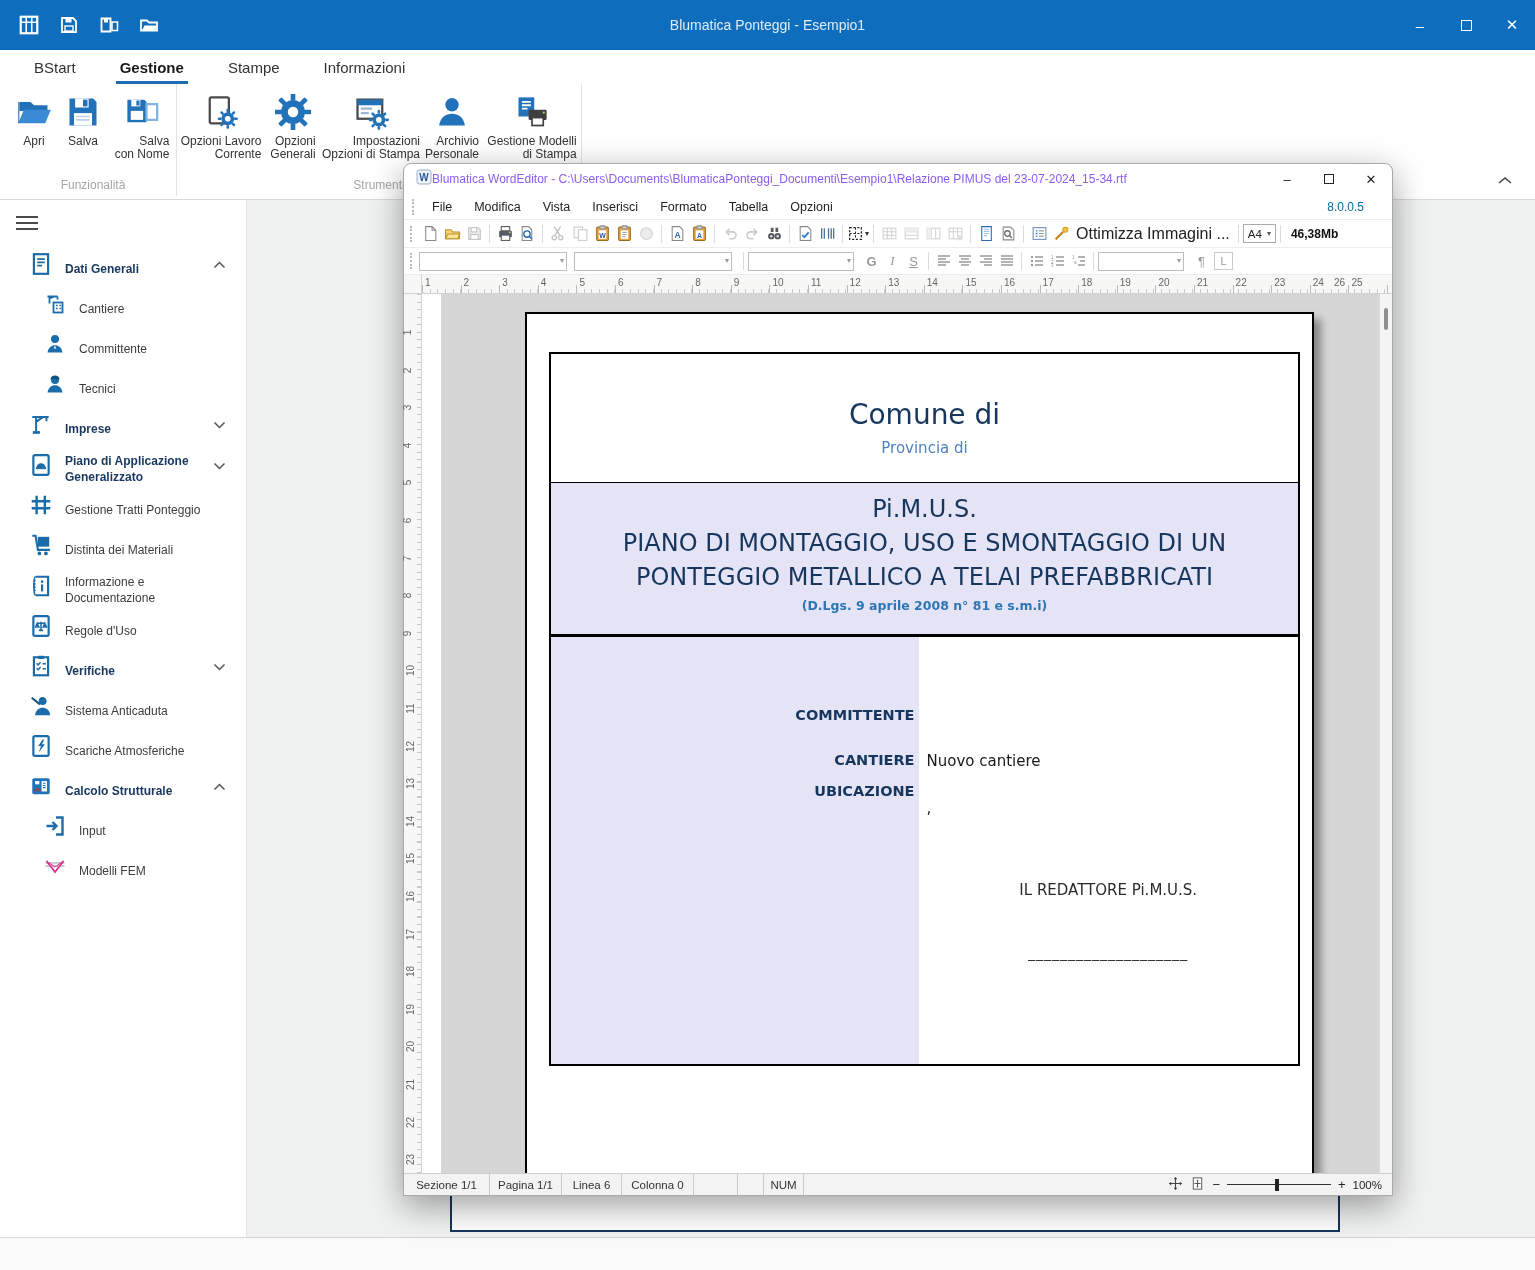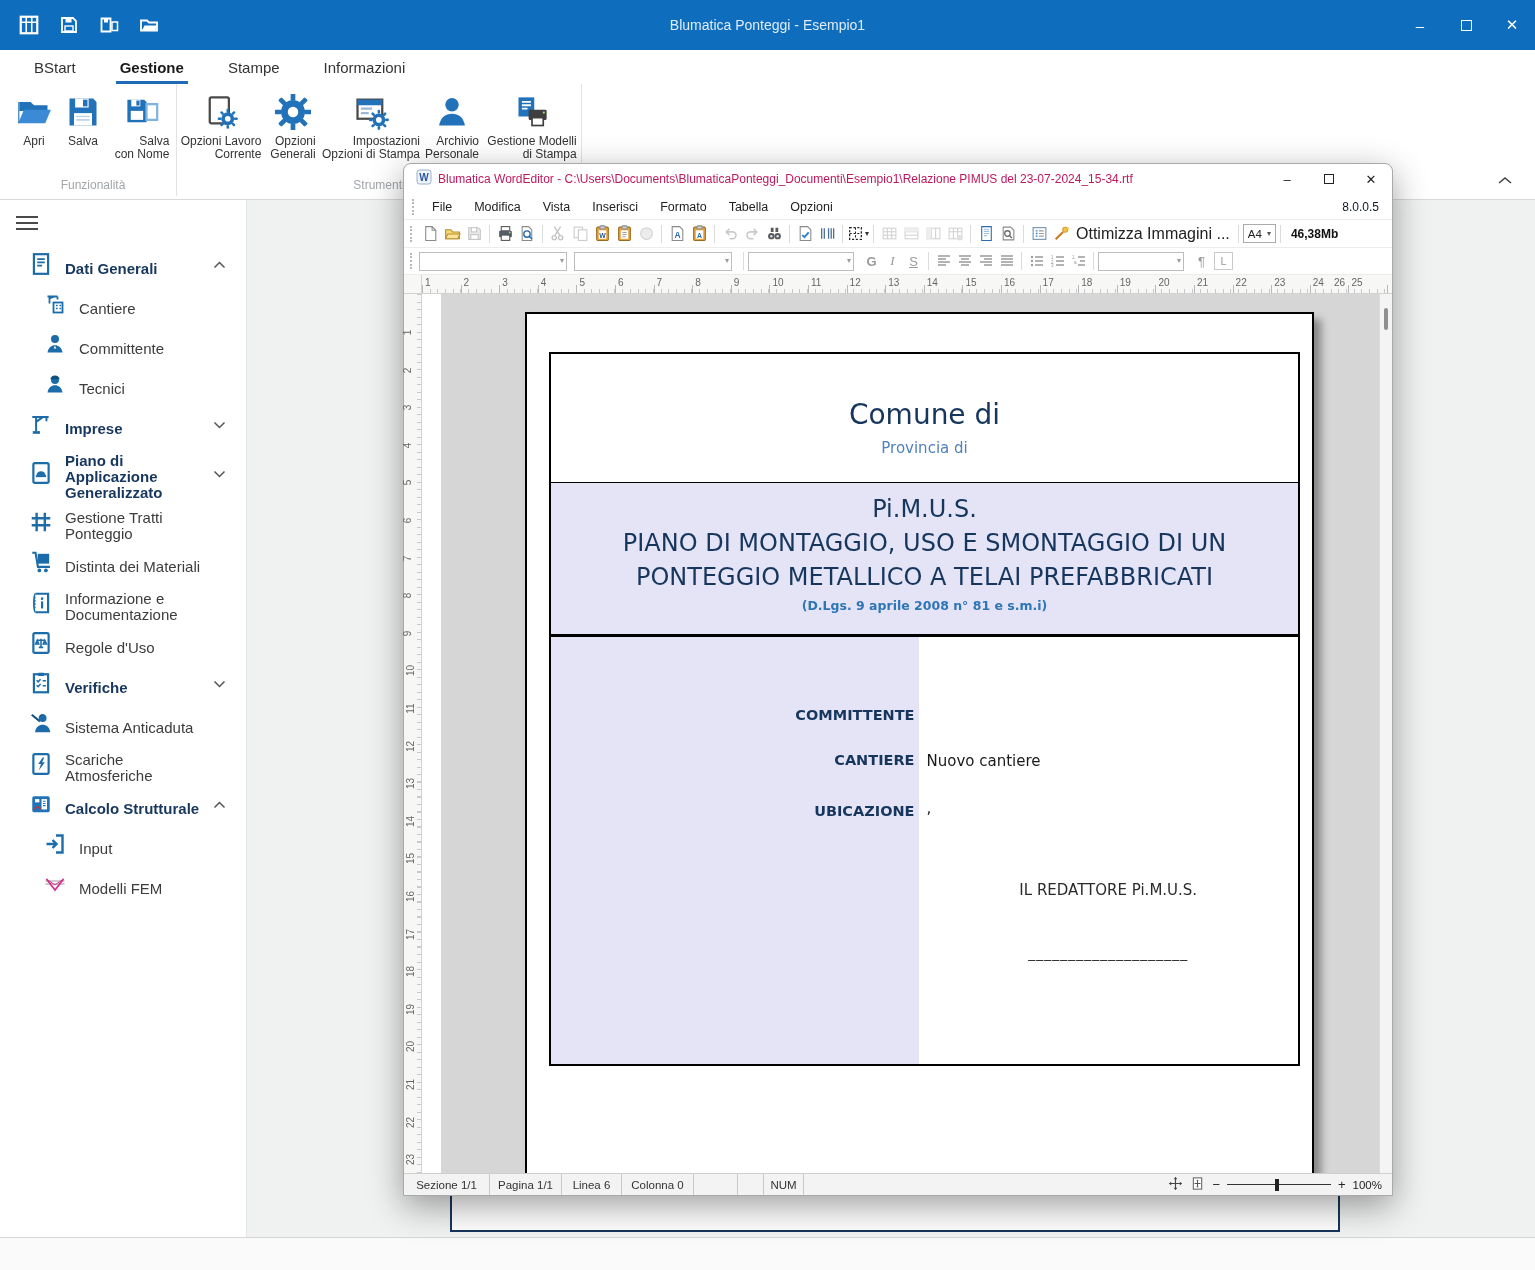--- a/index.html
+++ b/index.html
@@ -30,42 +30,42 @@
   .gcaption { position:absolute; left:0; right:0; bottom:4px; text-align:center; font-size:12px; color:#a2a6aa; }
   .ribbon-collapse { position:absolute; right:22px; bottom:10px; }
 
   .mainbody { display:flex; height:1037px; }
   .sidebar { width:247px; background:#fff; border-right:1px solid #e4e4e4; padding-top:12px; position:relative; }
   .hamburger { margin:4px 0 14px 16px; width:22px; }
   .hamburger i { display:block; height:2px; background:#4a4a4a; margin-bottom:4px; }
   .sitem { position:relative; min-height:40px; display:flex; align-items:center; padding-left:28px; padding-right:34px; }
   .sitem.child { padding-left:42px; }
   .sicon { width:26px; display:flex; justify-content:center; flex:0 0 26px; }
-  .slbl { margin-left:11px; font-size:15px; color:#3c3c3c; line-height:16px; max-width:150px;margin-top:9px; }
+  .slbl { margin-left:11px; font-size:12px; color:#3c3c3c; line-height:16px; max-width:150px;margin-top:9px; }
   .sitem.bold .slbl { font-weight:bold; color:#17375e; }
   .schev { position:absolute; right:20px; top:50%; transform:translateY(-50%); }
 
   .workspace { flex:1; background:#f0f1f1; position:relative; overflow:hidden; }
   .bg-panel { position:absolute; left:203px; top:890px; width:890px; height:142px; background:#fff; border:2px solid #17365d; }
 
   .bottom-strip { height:33px; background:#fafafa; border-top:1px solid #d6d6d6; }
 
   
   .we-win { position:absolute; left:403px; top:163px; width:990px; height:1033px; background:#fff;
             border:1px solid #a9a9a9; border-radius:8px 8px 0 0; box-shadow:0 10px 34px rgba(0,0,0,.38); }
   .we-titlebar { height:30px; display:flex; align-items:center; padding-left:12px; border-radius:8px 8px 0 0; }
-  .we-title { flex:1; margin-left:6px; font-size:12px; color:#be185d; white-space:nowrap; overflow:hidden; }
+  .we-title { flex:1; margin-left:0; font-size:12px; color:#8b5cf6; white-space:nowrap; overflow:hidden; }
   .we-ctrl { display:flex; }
   .we-ctrl .wbtn2 { width:42px; height:30px; display:flex; align-items:center; justify-content:center; color:#222; font-size:13px; }
   .wbtn2 .maxbox2 { width:10px; height:10px; border:1.2px solid #222; }
 
   .we-menubar { height:26px; display:flex; align-items:center; border-bottom:1px solid #ececec; padding-left:4px; position:relative; }
   .grip { width:5px; height:16px; border-left:2px dotted #b9b9b9; margin:0 4px; }
   .we-menu-item { padding:0 11px; font-size:12.5px; color:#222; }
-  .we-version { position:absolute; right:13px; font-size:12px; color:#0f172a; }
+  .we-version { position:absolute; right:28px; font-size:12px; color:#0369a1; }
 
   .we-toolbar { height:28px; display:flex; align-items:center; border-bottom:1px solid #ececec; padding-left:2px; }
   .ti { width:22px; height:21px; display:flex; align-items:center; justify-content:center; position:relative; }
   .ti.dis { opacity:.45; filter:grayscale(1); }
   .ti .dd { font-size:8px; color:#333; margin-left:1px; }
   .tsep { width:1px; height:18px; background:#dcdcdc; margin:0 4px; }
   .t-opt { font-size:16px; color:#222; margin:0 4px 0 4px; white-space:nowrap; }
   .t-a4 { display:flex; align-items:center; border:1px solid #ababab; height:19px; padding:0 4px; font-size:11.5px; color:#222; background:#fff; }
   .t-a4 .dd { font-size:8px; color:#555; margin-left:5px; }
   .t-mem { font-weight:bold; font-size:12px; color:#111; margin:0 6px; }
@@ -854,21 +854,21 @@
           <div class="trow2">
             <div class="t-pimus">Pi.M.U.S.</div>
             <div class="t-pimus">PIANO DI MONTAGGIO, USO E SMONTAGGIO DI UN</div>
             <div class="t-pimus">PONTEGGIO METALLICO A TELAI PREFABBRICATI</div>
             <div class="t-law">(D.Lgs. 9 aprile 2008 n° 81 e s.m.i)</div>
           </div>
           <div class="trow4">
             <div class="t-leftcol">
               <span class="t-label" style="top:70px">COMMITTENTE</span>
               <span class="t-label" style="top:115px">CANTIERE</span>
-              <span class="t-label" style="top:166px">UBICAZIONE</span>
+              <span class="t-label" style="top:146px">UBICAZIONE</span>
             </div>
             <span class="t-val" style="top:115px">Nuovo cantiere</span>
             <span class="t-val" style="top:162px">,</span>
             <div class="t-redattore">IL REDATTORE Pi.M.U.S.</div>
             <div class="t-sig">____________________</div>
           </div>
         </div>
       </div>
     </div>
     <div class="we-scrollbar">

